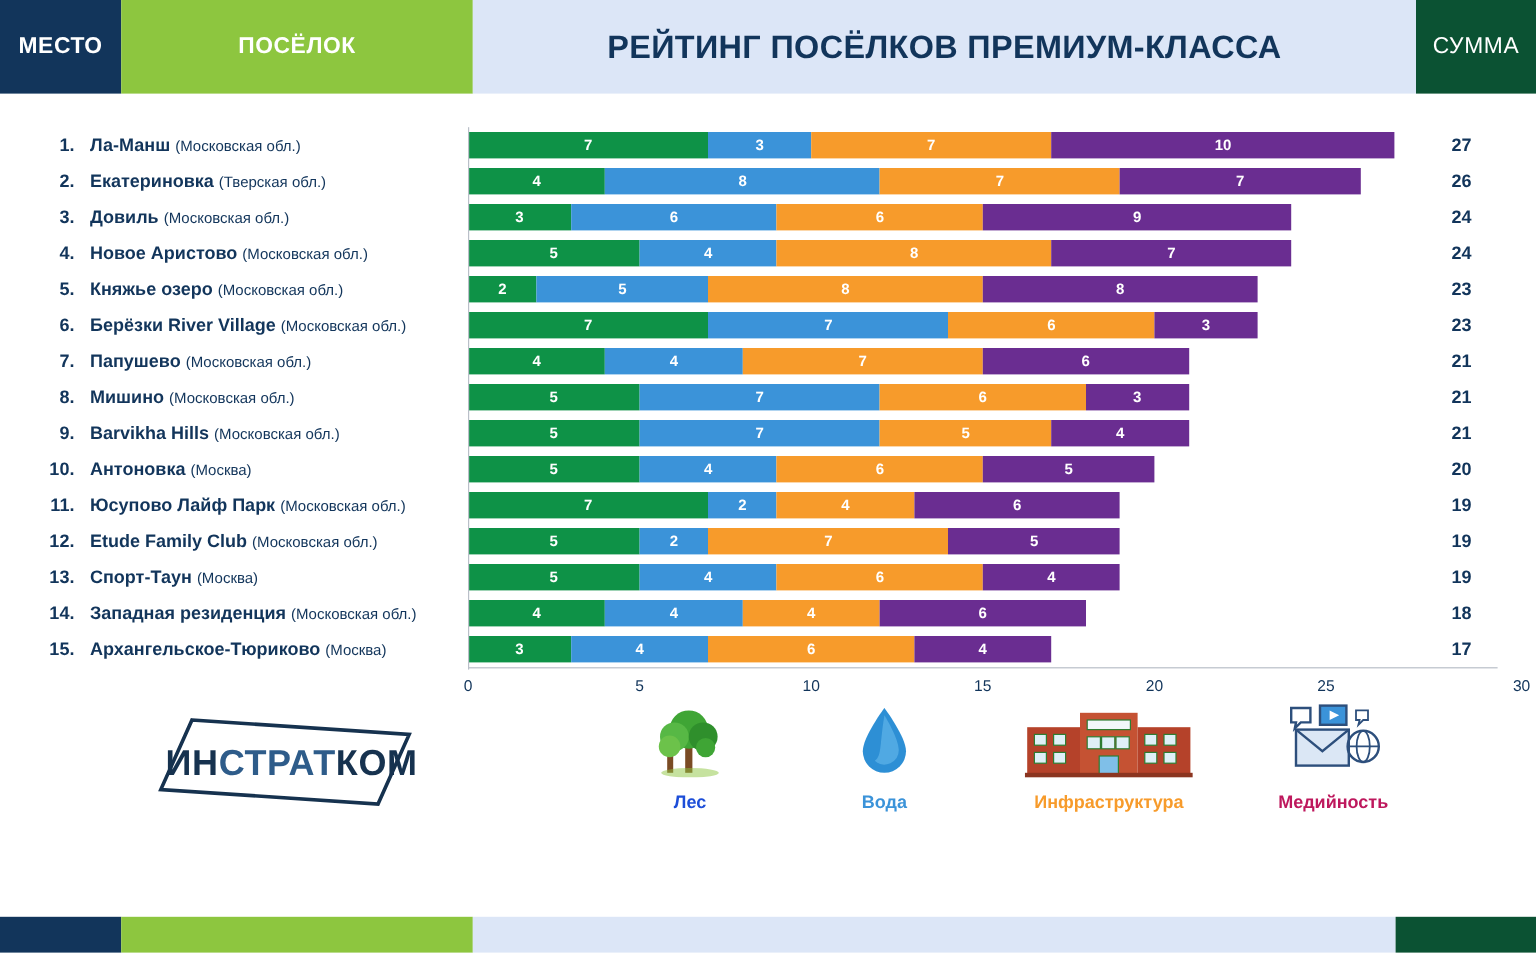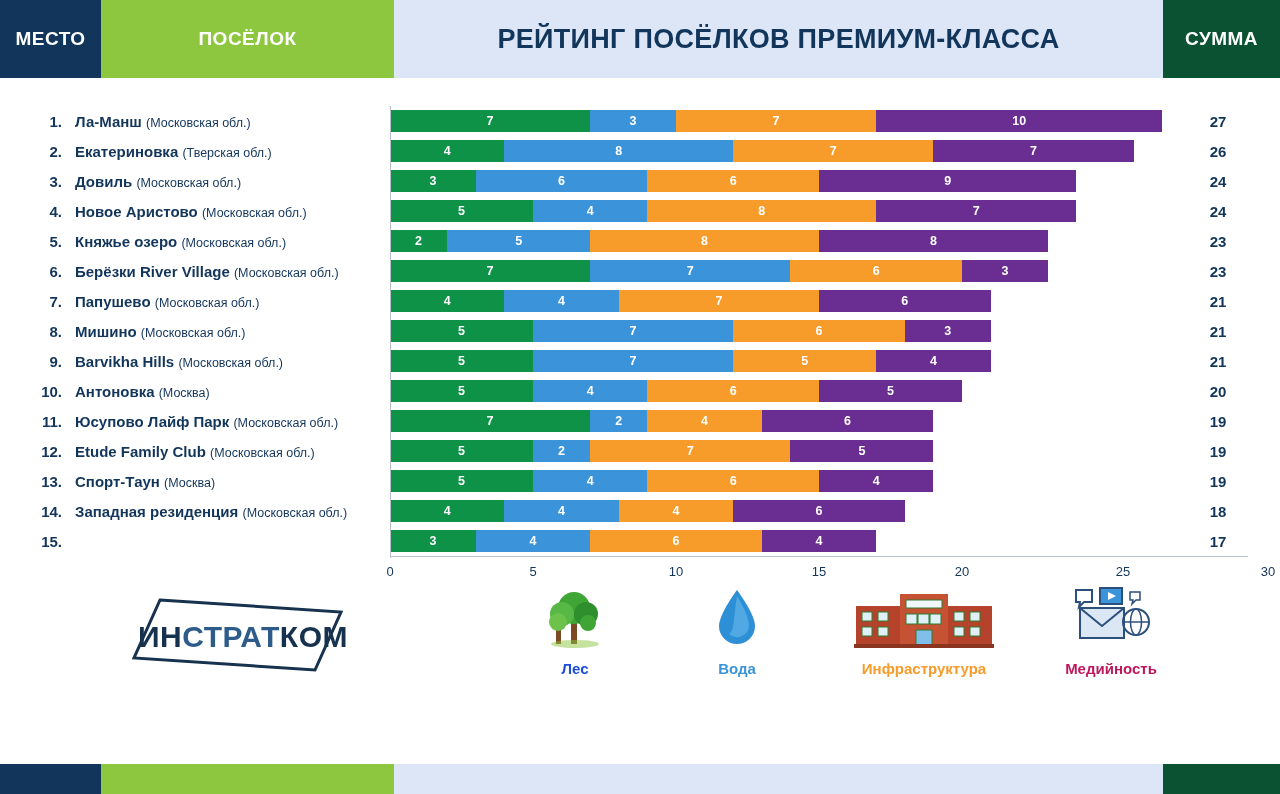--- a/index.html
+++ b/index.html
@@ -48,28 +48,28 @@
     background: #dce6f7;
     color: #12355b;
     display: flex;
     align-items: center;
     justify-content: center;
     font-size: 27px;
     font-weight: bold;
     letter-spacing: 0.3px;
   }
   .hdr-sum {
-    width: 117px;
+    width: 100px;
     background: #0b5233;
     color: #ffffff;
     display: flex;
     align-items: center;
     justify-content: center;
     font-size: 19px;
-    font-weight: bold;
+    font-weight: normal;
     letter-spacing: 0.5px;
   }
 
   
   .footer {
     position: absolute;
     left: 0;
     bottom: 0;
     display: flex;
     height: 30px;
@@ -392,37 +392,38 @@
         <div class="bars">
           <div class="seg s0" style="width: 114.4px;">4</div>
           <div class="seg s1" style="width: 114.4px;">4</div>
           <div class="seg s2" style="width: 114.4px;">4</div>
           <div class="seg s3" style="width: 171.6px;">6</div>
         </div>
         <div class="total">18</div>
       </div>
       <div class="row">
         <div class="rank">15.</div>
+        <div class="name"><span class="n-main">Архангельское-Тюриково </span><span class="n-reg">(Москва)</span></div>
         <div class="bars">
           <div class="seg s0" style="width: 85.8px;">3</div>
           <div class="seg s1" style="width: 114.4px;">4</div>
           <div class="seg s2" style="width: 171.6px;">6</div>
           <div class="seg s3" style="width: 114.4px;">4</div>
         </div>
         <div class="total">17</div>
       </div>
     </div>
   <div class="axis"></div>
   <div id="axis-ticks">
       <div class="tick-label" style="left: 390px;">0</div>
       <div class="tick-label" style="left: 533px;">5</div>
       <div class="tick-label" style="left: 676px;">10</div>
       <div class="tick-label" style="left: 819px;">15</div>
       <div class="tick-label" style="left: 962px;">20</div>
-      <div class="tick-label" style="left: 1105px; margin-left: 18px;">25</div>
+      <div class="tick-label" style="left: 1105px;">25</div>
       <div class="tick-label" style="left: 1268px;">30</div>
     </div>
 <div class="axis-v" style="left: 390px; height: 452px;"></div>
   </div>
 
 <div class="bottom">
 
   <div class="logo">
     <svg class="logo-frame" viewBox="0 0 215 78">
       <polygon points="30,4 211,16 185,74 4,62" fill="none" stroke="#16324f" stroke-width="3"></polygon>

